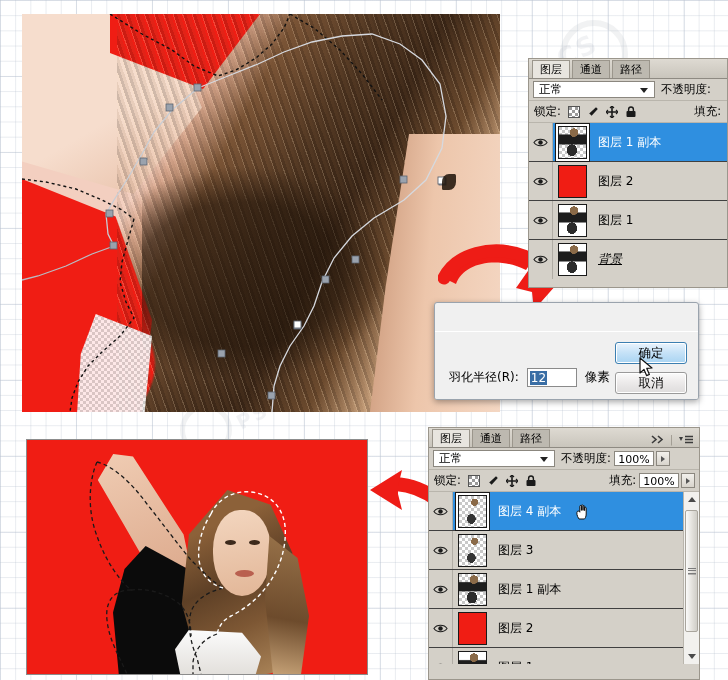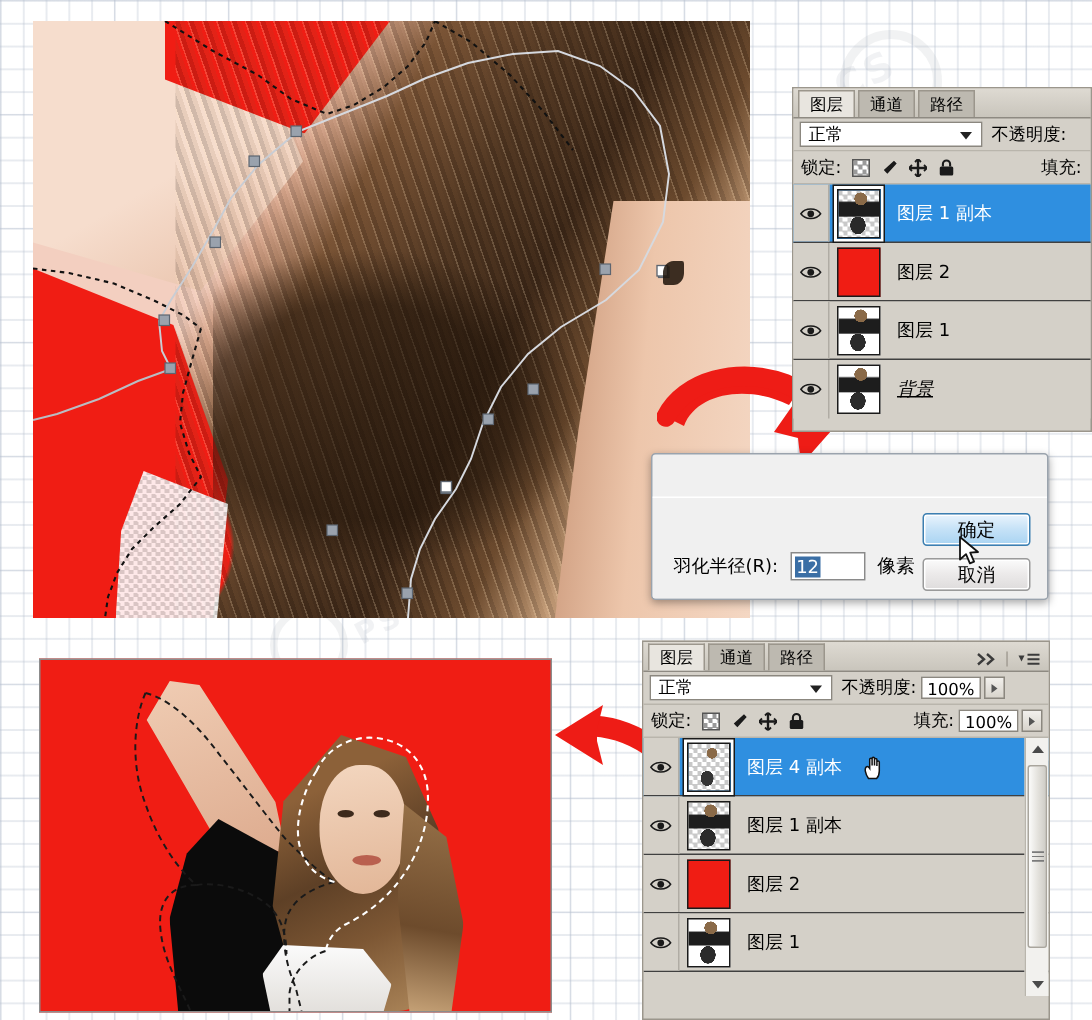--- a/index.html
+++ b/index.html
@@ -721,55 +721,69 @@
       </div>
       <span class="layer-name">图层 4 副本</span>
       <svg style="margin-left:14px;" width="15" height="17" viewBox="0 0 15 17">
         <path d="M4,16 C1.6,12.6 1.4,9.4 2.4,8.4 C3.2,7.6 4.2,8.2 4.8,9.2 L4.8,3.2
                  C4.8,2.2 6.4,2.2 6.4,3.2 L6.4,7.4 L6.4,2.6 C6.4,1.5 8,1.5 8,2.6
                  L8,7.4 L8,3.4 C8,2.4 9.6,2.4 9.6,3.4 L9.6,7.6 L9.6,5
                  C9.6,4 11.2,4 11.2,5 L11.2,11 C11.2,14 10,15.4 9.4,16 Z" fill="#ffffff" stroke="#111" stroke-width="1"></path>
       </svg>
     </div>
 
-
     <div class="layer">
       <div class="eye-cell">
         <svg class="eye" viewBox="0 0 16 11">
           <path d="M1,5.5 C4,1 12,1 15,5.5 C12,10 4,10 1,5.5 Z" fill="none" stroke="#1a1a1a" stroke-width="1.1"></path>
           <circle cx="8" cy="5.5" r="2.4" fill="#1a1a1a"></circle>
         </svg>
       </div>
       <div class="thumb">
         <div class="mini-figure" style="background:
-               radial-gradient(ellipse 6px 6px at 55% 18%, #8a6a48 0 70%, transparent 72%),
-               linear-gradient(180deg, transparent 0 24%, #1d1d1d 28% 54%, transparent 58%),
-               radial-gradient(ellipse 7px 8px at 48% 76%, #2a2a2a 0 72%, transparent 74%);"></div>
-      </div>
-      <span class="layer-name">图层 1 副本</span>
+               radial-gradient(ellipse 5px 5px at 58% 20%, #8a6a48 0 70%, transparent 72%),
+               radial-gradient(ellipse 6px 7px at 46% 74%, #343434 0 70%, transparent 72%);"></div>
+      </div>
+      <span class="layer-name">图层 3</span>
     </div>
 
     <div class="layer">
       <div class="eye-cell">
         <svg class="eye" viewBox="0 0 16 11">
           <path d="M1,5.5 C4,1 12,1 15,5.5 C12,10 4,10 1,5.5 Z" fill="none" stroke="#1a1a1a" stroke-width="1.1"></path>
           <circle cx="8" cy="5.5" r="2.4" fill="#1a1a1a"></circle>
         </svg>
       </div>
-      <div class="thumb red"></div>
-      <span class="layer-name">图层 2</span>
+      <div class="thumb">
+        <div class="mini-figure" style="background:
+               radial-gradient(ellipse 6px 6px at 55% 18%, #8a6a48 0 70%, transparent 72%),
+               linear-gradient(180deg, transparent 0 24%, #1d1d1d 28% 54%, transparent 58%),
+               radial-gradient(ellipse 7px 8px at 48% 76%, #2a2a2a 0 72%, transparent 74%);"></div>
+      </div>
+      <span class="layer-name">图层 1 副本</span>
     </div>
 
     <div class="layer">
       <div class="eye-cell">
         <svg class="eye" viewBox="0 0 16 11">
           <path d="M1,5.5 C4,1 12,1 15,5.5 C12,10 4,10 1,5.5 Z" fill="none" stroke="#1a1a1a" stroke-width="1.1"></path>
           <circle cx="8" cy="5.5" r="2.4" fill="#1a1a1a"></circle>
         </svg>
       </div>
+      <div class="thumb red"></div>
+      <span class="layer-name">图层 2</span>
+    </div>
+
+    <div class="layer">
+      <div class="eye-cell">
+        <svg class="eye" viewBox="0 0 16 11">
+          <path d="M1,5.5 C4,1 12,1 15,5.5 C12,10 4,10 1,5.5 Z" fill="none" stroke="#1a1a1a" stroke-width="1.1"></path>
+          <circle cx="8" cy="5.5" r="2.4" fill="#1a1a1a"></circle>
+        </svg>
+      </div>
       <div class="thumb" style="background:#ffffff;">
         <div class="mini-figure" style="background:
                radial-gradient(ellipse 6px 6px at 55% 18%, #8a6a48 0 70%, transparent 72%),
                linear-gradient(180deg, transparent 0 24%, #1d1d1d 28% 54%, transparent 58%),
                radial-gradient(ellipse 7px 8px at 48% 76%, #2a2a2a 0 72%, transparent 74%);"></div>
       </div>
       <span class="layer-name">图层 1</span>
     </div>
 
     <div class="ps-scroll">

